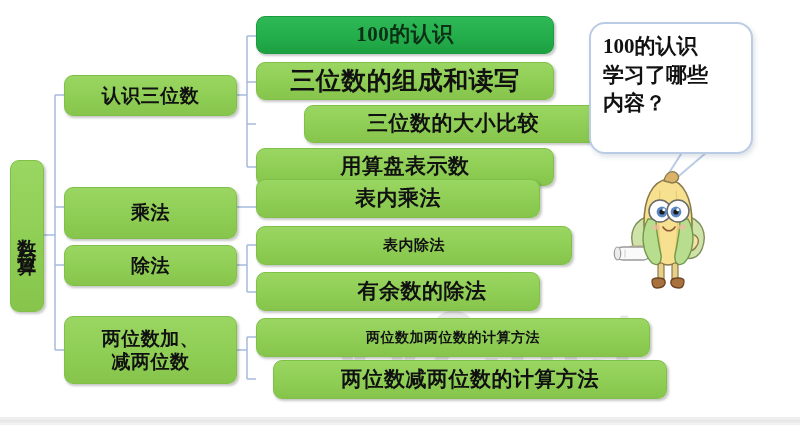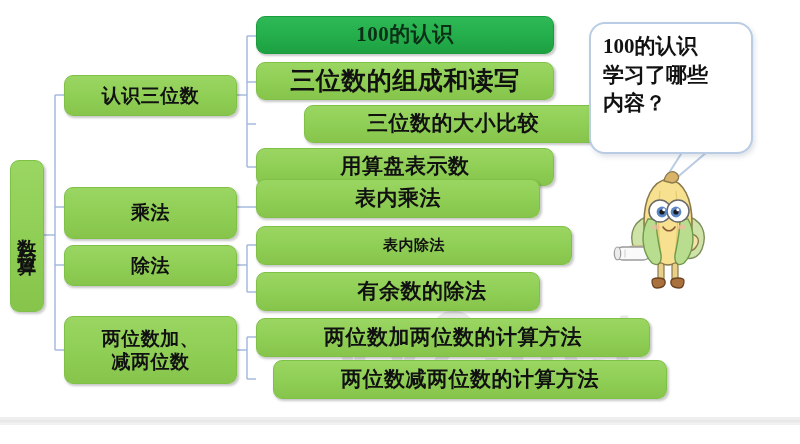--- a/index.html
+++ b/index.html
@@ -183,21 +183,21 @@
   </div>
 
   <div class="node" style="left:256px; top:226px; width:316px; height:39px; font-size:15px;">
     <span>表内除法</span>
   </div>
 
   <div class="node" style="left:256px; top:272px; width:284px; height:39px; font-size:21px;padding-left:48px;">
     <span>有余数的除法</span>
   </div>
 
-  <div class="node" style="left:256px; top:318px; width:394px; height:39px; font-size:21px;justify-content:center;">
+  <div class="node" style="left:256px; top:318px; width:394px; height:39px; font-size:14px;justify-content:center;">
     <span>两位数加两位数的计算方法</span>
   </div>
 
   <div class="node" style="left:256px; top:360px; width:394px; height:39px; font-size:21px;margin-left:17px;">
     <span>两位数减两位数的计算方法</span>
   </div>
 
   <svg class="bubble-tail" style="left:630px; top:140px; width:90px; height:70px;" viewBox="0 0 90 70">
     <polygon points="60,0 84,6 23,58" fill="#ffffff" stroke="#b9cce4" stroke-width="2"></polygon>
   </svg>

